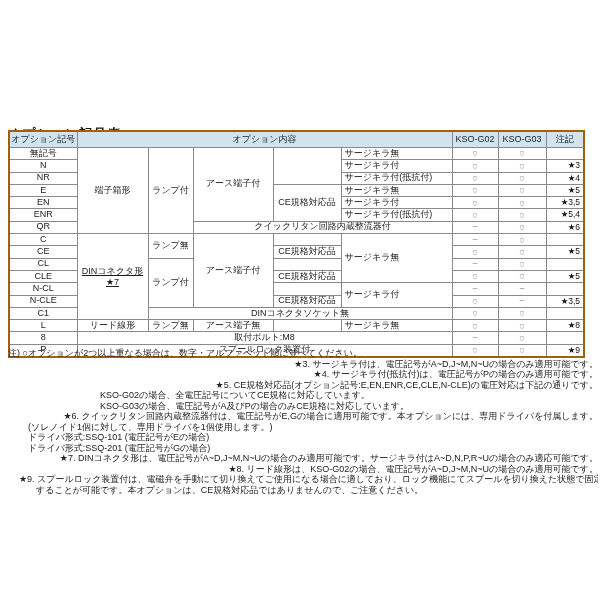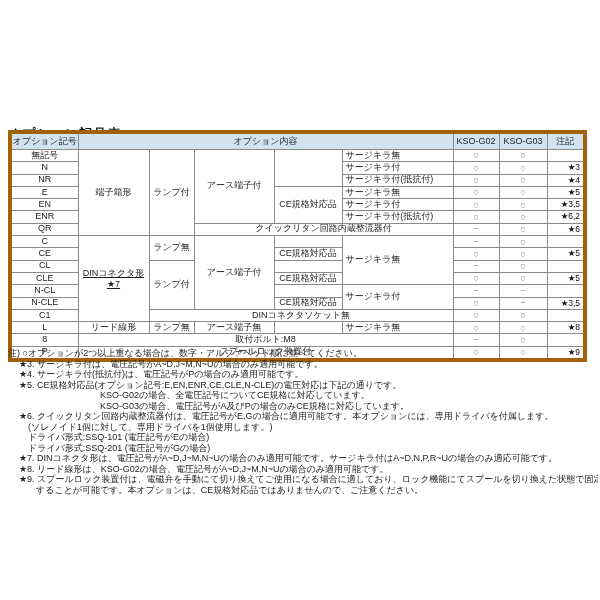--- a/index.html
+++ b/index.html
@@ -8,21 +8,21 @@
     font-family:"Liberation Sans","DejaVu Sans",sans-serif;color:#1a1a1a;
     overflow:hidden;
   }
   .page-title{
     position:absolute;left:8px;top:101px;
     font-size:13px;font-weight:bold;letter-spacing:1px;color:#111;margin-top:24px;
   }
   table.opt{
     position:absolute;left:8px;top:130px;width:575px;
     border-collapse:collapse;table-layout:fixed;
-    border:4px solid #a16207;
+    border:2px solid #a16207;
   }
   .opt th,.opt td{
     border:1px solid #8a8a8a;
     padding:0;margin:0;
     font-size:9px;line-height:1.1;
     text-align:center;vertical-align:middle;
     white-space:nowrap;overflow:hidden;
     height:11.3px;
     font-weight:normal;color:#1c1c1c;
   }
@@ -33,21 +33,21 @@
   .opt td.mark{color:#8f8f8f;font-size:9.5px;}
   .opt td.note{text-align:right;padding-right:3px;font-size:8.5px;color:#111;}
   .opt td.blank{background:#fff;}
   .din2 div{line-height:1.15;text-decoration:underline;}
   .notes{
     position:absolute;left:8px;top:348px;width:590px;
     font-size:9px;color:#222;
   }
   .notes .nline{white-space:nowrap;line-height:10.5px;height:10.5px;overflow:hidden;}
   .ind0{padding-left:0;}
-  .ind11{padding-left:11px;}
+  .ind11{padding-left:11px;text-align:right;}
   .ind20{padding-left:20px;}
   .ind28{padding-left:28px;}
   .ind81{padding-left:81px;}
   .ind92{padding-left:92px;}
 </style>
 </head>
 <body>
 
 <div class="page-title">オプション記号表</div>
 
@@ -111,21 +111,21 @@
       <td class="left">サージキラ付</td>
       <td class="mark">○</td>
       <td class="mark">○</td>
       <td class="note">★3,5</td>
     </tr>
     <tr>
       <td>ENR</td>
       <td class="left">サージキラ付(抵抗付)</td>
       <td class="mark">○</td>
       <td class="mark">○</td>
-      <td class="note">★6,2</td>
+      <td class="note">★5,4</td>
     </tr>
     <tr>
       <td>QR</td>
       <td colspan="3">クイックリタン回路内蔵整流器付</td>
       <td class="mark">−</td>
       <td class="mark">○</td>
       <td class="note">★6</td>
     </tr>
     <tr>
       <td>C</td>

